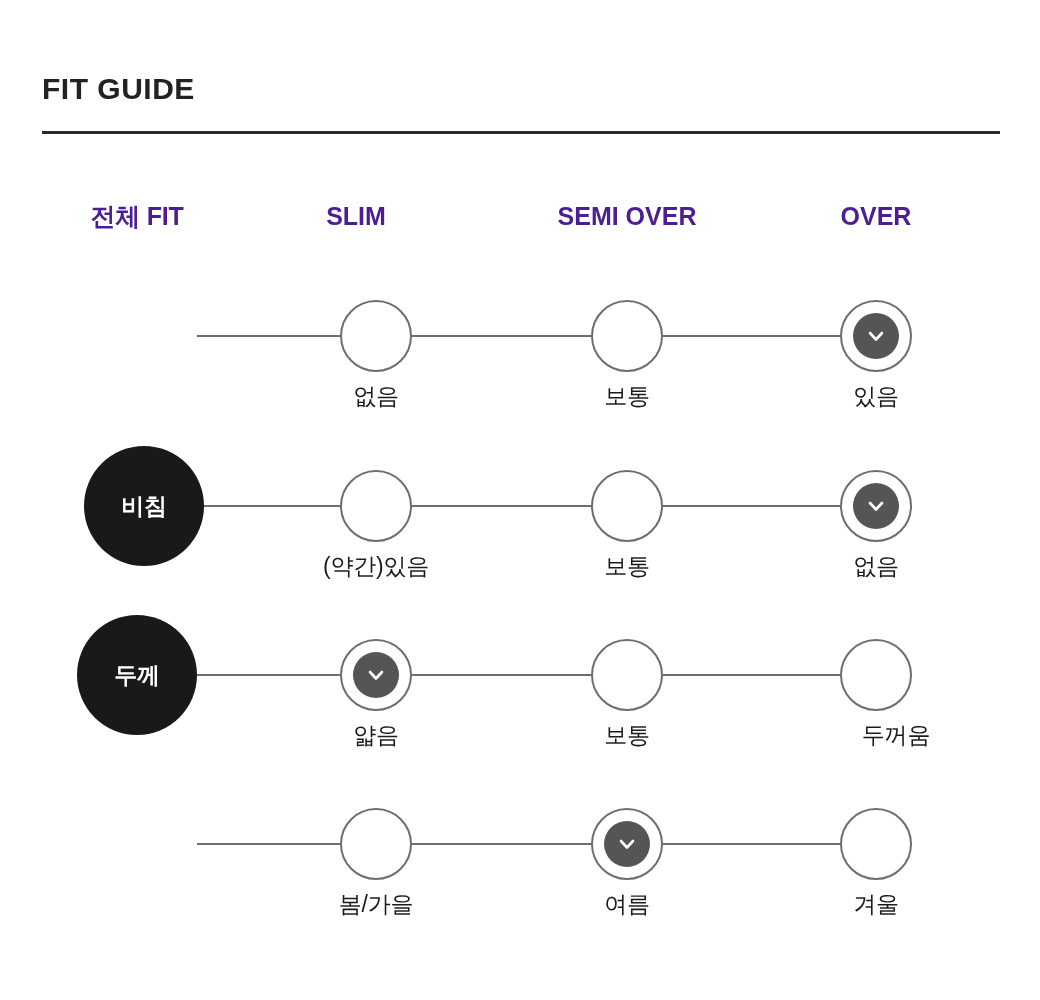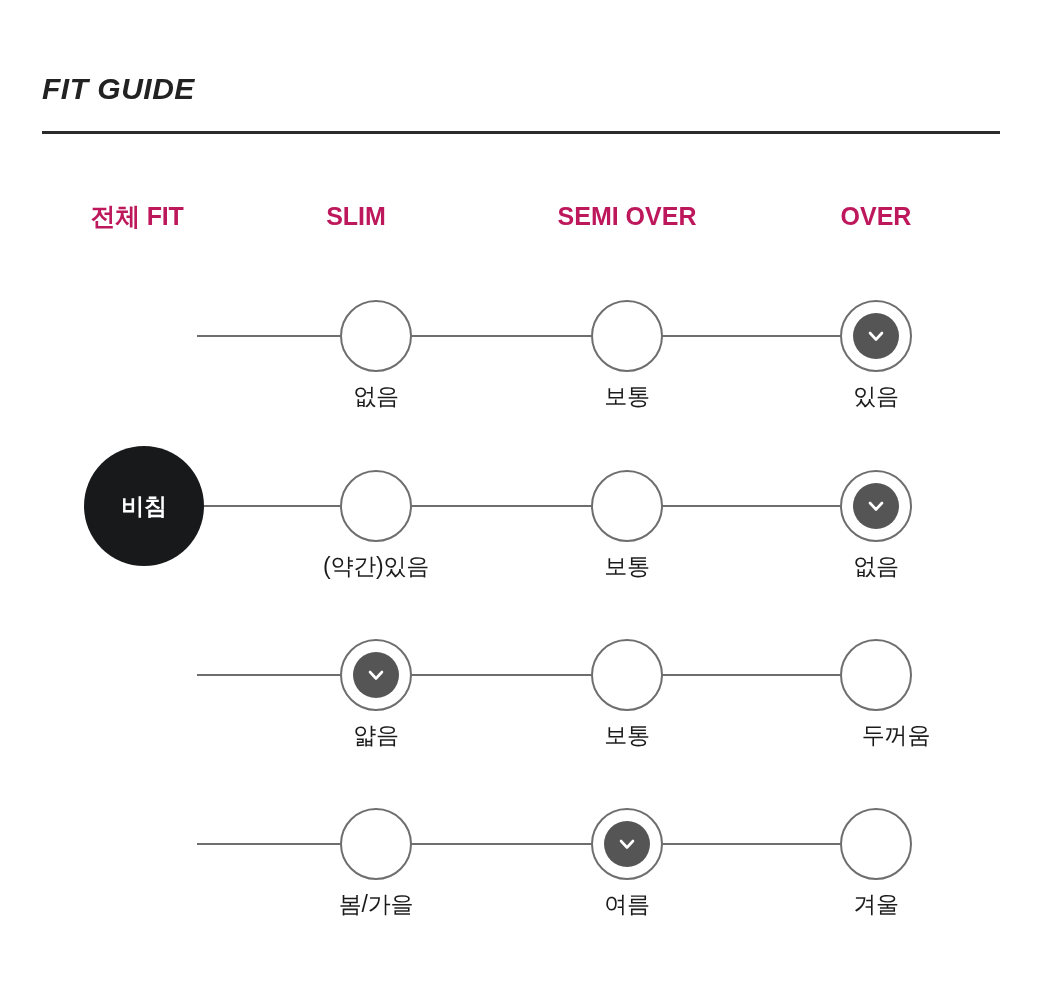--- a/index.html
+++ b/index.html
@@ -23,21 +23,20 @@
     height: 1000px;
     box-sizing: border-box;
   }
 
   
   .title-block {
     position: absolute;
     left: 42px;
     top: 72px;
     width: 958px;
-    font-style: italic;
   }
   .page-title {
     font-size: 30px;
     font-weight: bold;
     letter-spacing: 0.5px;
     color: #222222;
     line-height: 1.1;
     margin: 0;
   }
   .title-rule {
@@ -57,21 +56,21 @@
     width: 1040px;
     height: 42px;
   }
   .col-head {
     position: absolute;
     top: 0;
     transform: translateX(-50%);
     text-align: left;
     font-size: 25px;
     font-weight: bold;
-    color: #be185d;
+    color: #4c1d95;
     white-space: nowrap;
     line-height: 40px;
   }
   .col-head.label-head {
     font-weight: bold;
     letter-spacing: -0.2px;
   }
 
   
   .rows {
@@ -202,20 +201,23 @@
           <div class="fill">
             <svg width="26" height="26" viewBox="0 0 26 26" aria-hidden="true">
               <polyline points="7,10 13,16.5 19,10" fill="none" stroke="#ffffff" stroke-width="2.6" stroke-linecap="round" stroke-linejoin="round"></polyline>
             </svg>
           </div>
         </div>
         <div class="node-caption" style="left: 876px;">없음</div>
       </div>
       <div class="fit-row" style="top: 615px;">
         <div class="track" style="left: 197px; width: 679px;"></div>
+        <div class="row-label" style="left: 77px;">
+          <span>두께</span>
+        </div>
         <div class="node selected" style="left: 376px;">
           <div class="fill">
             <svg width="26" height="26" viewBox="0 0 26 26" aria-hidden="true">
               <polyline points="7,10 13,16.5 19,10" fill="none" stroke="#ffffff" stroke-width="2.6" stroke-linecap="round" stroke-linejoin="round"></polyline>
             </svg>
           </div>
         </div>
         <div class="node-caption" style="left: 376px;">얇음</div>
         <div class="node" style="left: 627px;"></div>
         <div class="node-caption" style="left: 627px;">보통</div>

